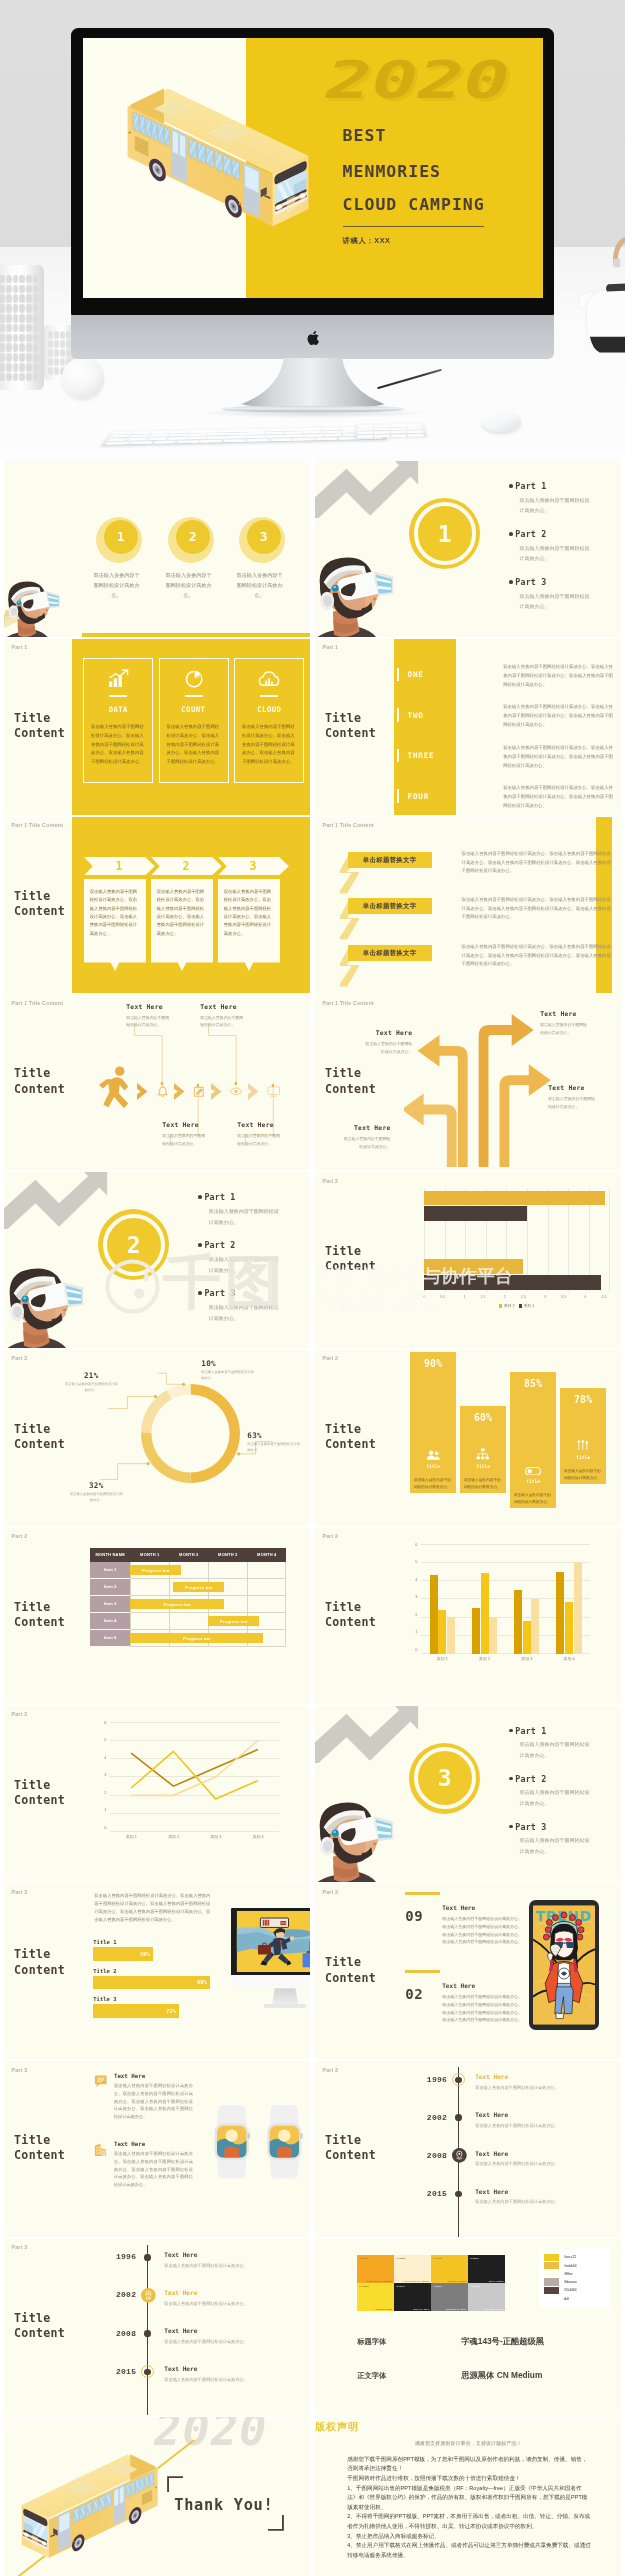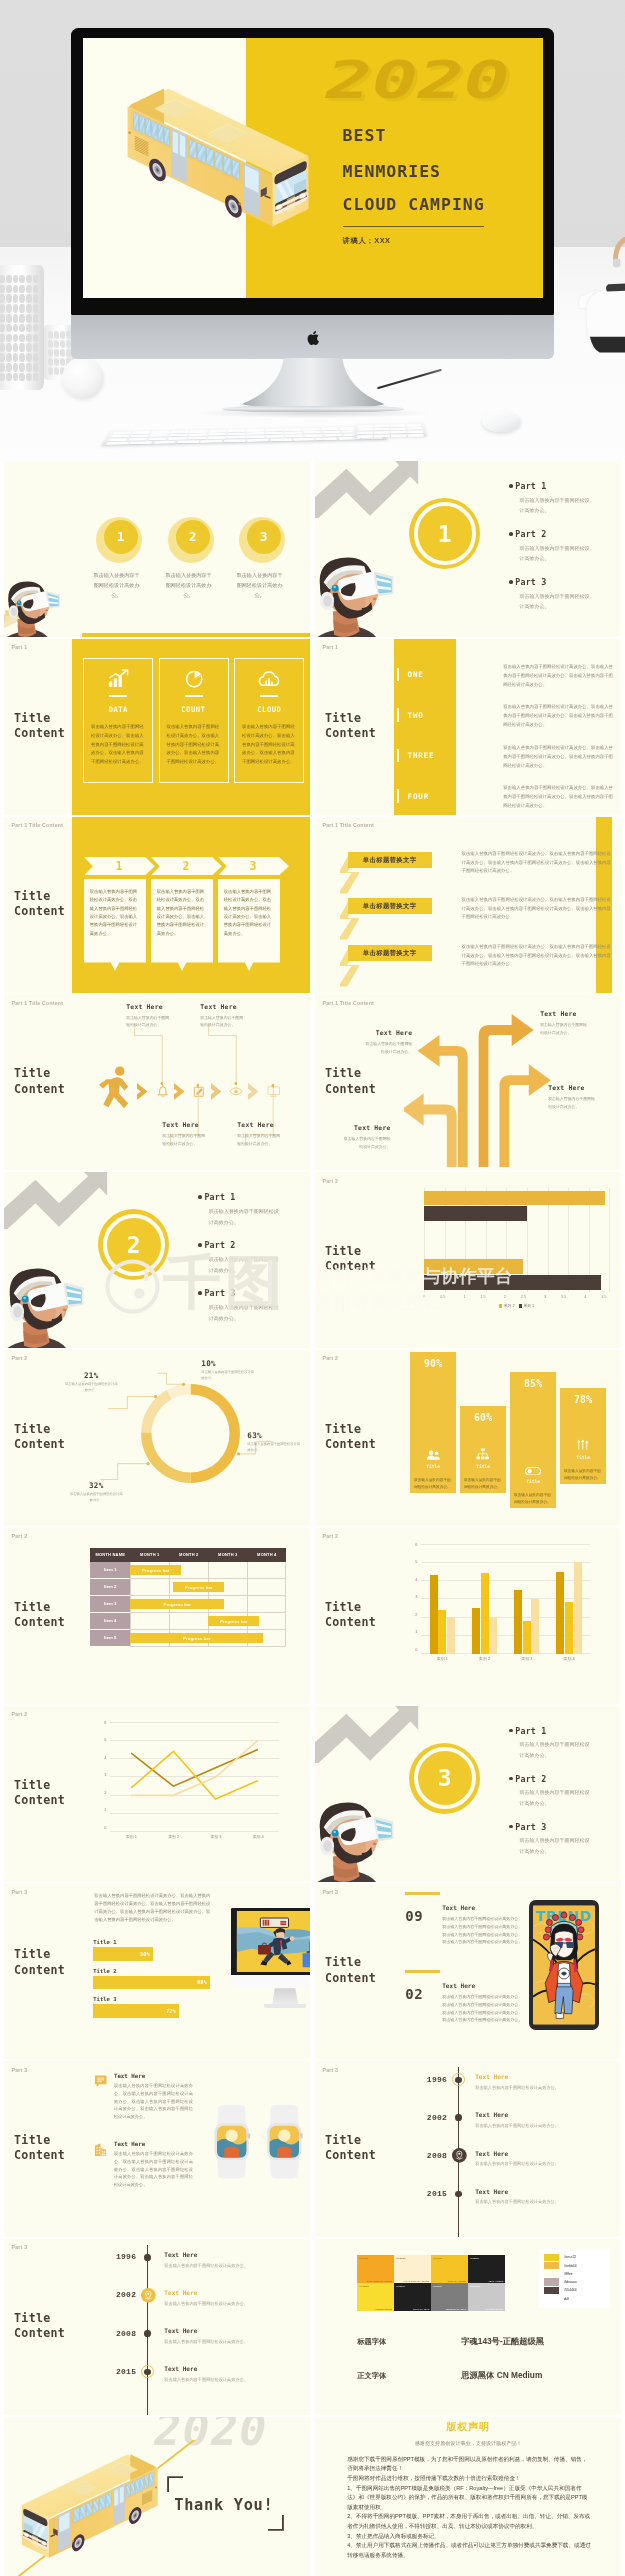--- a/index.html
+++ b/index.html
@@ -355,21 +355,21 @@
   .ty-year { position:absolute; left:150px; top:-13.4px; font-size:45px; font-weight:700;
              font-style:italic; color:#e3e1d5; letter-spacing:1.2px;
              font-family:"DejaVu Sans Mono", monospace; }
   .ty-road { position:absolute; left:-3.7px; top:23px; width:196px; height:153px; }
   .ty-txt { position:absolute; left:170px; top:79px; font-size:15.3px; font-weight:700; color:#4b3f38;
             letter-spacing:0.7px; font-family:"DejaVu Sans Mono", monospace; }
   .ty-br-tl { position:absolute; left:163px; top:59px; width:16px; height:16px; }
   .ty-br-br { position:absolute; left:264px; top:98px; width:16px; height:16px; }
 
   
-  .cr-title { position:absolute; left:0; top:3.7px; width:306px; text-align:center; font-size:10px;
+  .cr-title { position:absolute; left:0; top:3.7px; width:306px; text-align:left; font-size:10px;
               font-weight:700; color:#efc72b; letter-spacing:0.9px; }
   .cr-sub { position:absolute; left:0; top:23px; width:306px; text-align:center; font-size:5.1px;
             color:#8d837b; }
   .cr-body { position:absolute; left:32px; top:38px; width:244px; }
   .cr-p { font-size:5.6px; line-height:1.72; color:#4b3f38; margin-bottom:0; text-align:left; }
 
 </style>
 </head>
 <body>
 

